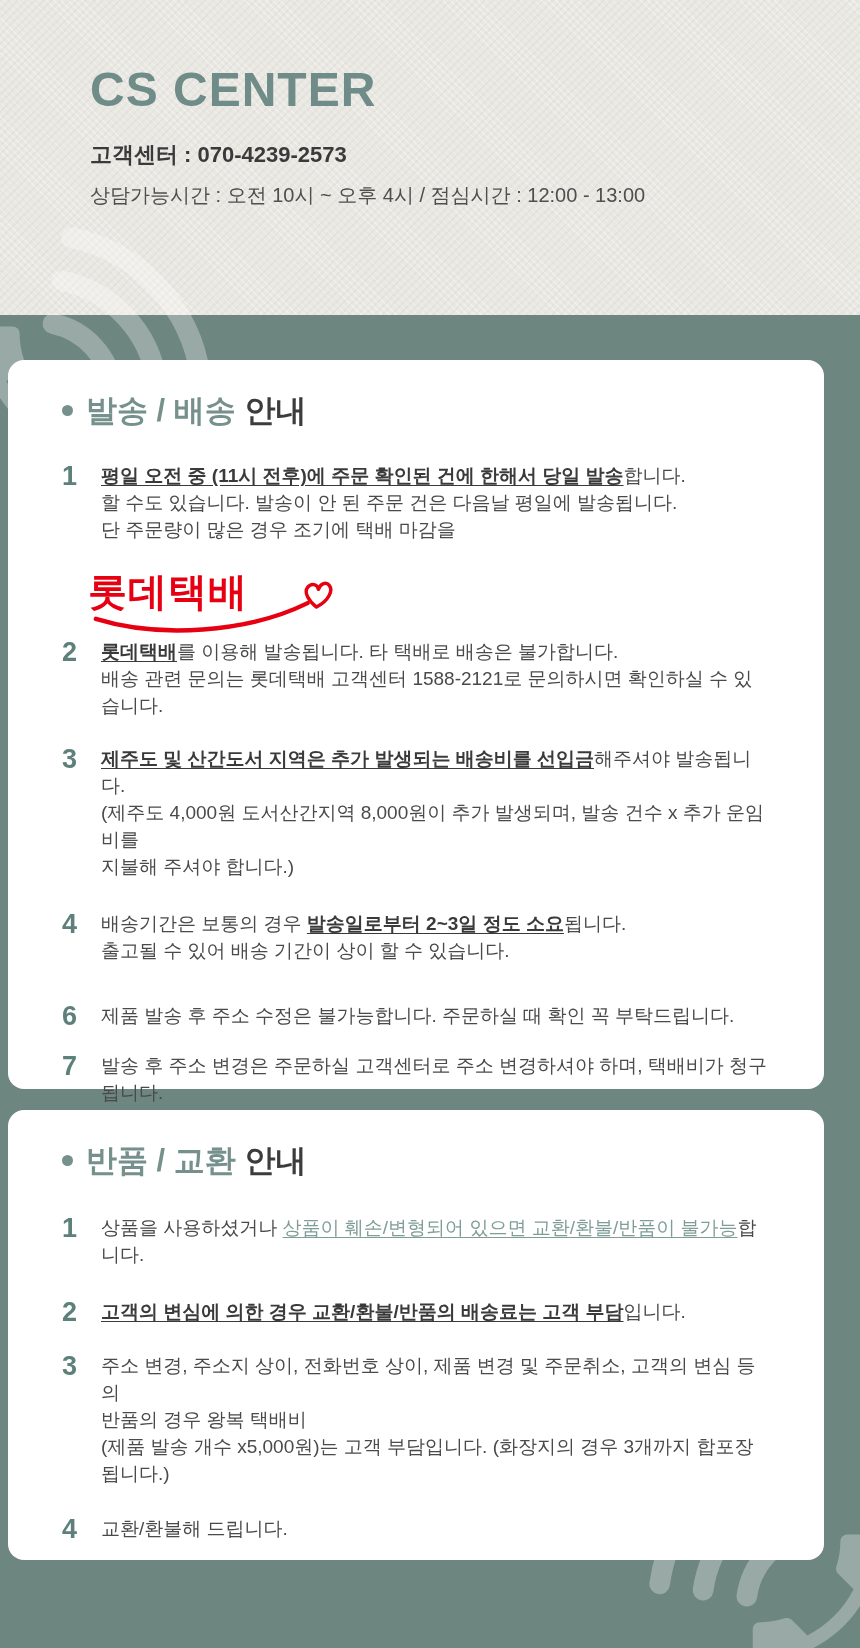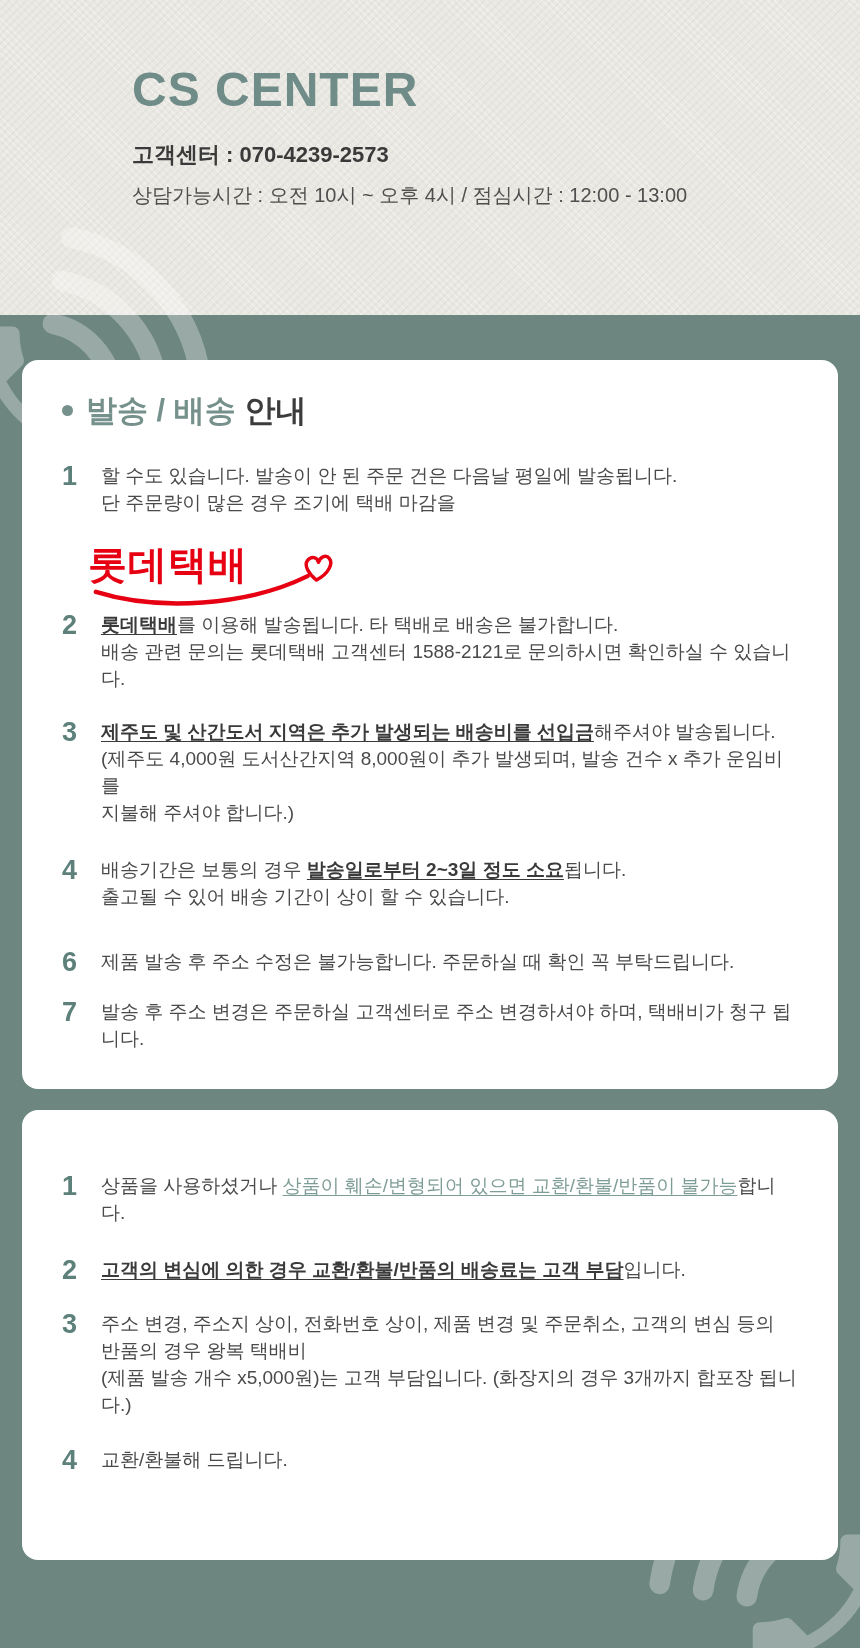--- a/index.html
+++ b/index.html
@@ -4,35 +4,35 @@
 <style>
   html,body{margin:0;padding:0;}
   body{font-family:"Liberation Sans","DejaVu Sans",sans-serif;background:#555;}
   .page{position:relative;width:860px;height:1648px;margin:0 auto;background:#6d8680;overflow:hidden;}
 
   
   .top-band{position:absolute;left:0;top:0;width:100%;height:315px;background:#eae8e2;
     background-image:repeating-linear-gradient(135deg,rgba(0,0,0,0.028) 0 2px,transparent 2px 6px),
                      repeating-linear-gradient(45deg,rgba(255,255,255,0.35) 0 1px,transparent 1px 5px);
     z-index:0;}
-  .top-inner{padding:66px 40px 0 90px;margin-left:42px;}
+  .top-inner{padding:66px 40px 0 90px;}
   .cs-title{font-size:48px;font-weight:bold;letter-spacing:1px;color:#6f8c88;line-height:1;}
   .phone-line{margin-top:26px;font-size:22px;font-weight:bold;color:#3a3a3a;}
   .hours-line{margin-top:12px;font-size:20px;color:#4f4f4f;}
   .holiday-line{margin-top:7px;font-size:20px;color:#4f4f4f;}
 
   
   .phone-deco{position:absolute;color:rgba(255,255,255,0.30);z-index:1;}
   .phone-deco svg{display:block;width:100%;height:100%;}
   .phone-deco.tl{left:-62px;top:168px;width:330px;height:330px;}
   .phone-deco.br{right:-62px;bottom:-58px;width:330px;height:330px;transform:scaleX(-1);}
 
   
-  .card{position:absolute;left:22px;width:816px;background:#ffffff;border-radius:16px;
-    box-sizing:border-box;padding:30px 40px;z-index:2;}
+  .card{position:absolute;left:8px;width:816px;background:#ffffff;border-radius:16px;
+    box-sizing:border-box;padding:30px 54px;z-index:2;}
   .card.shipping{top:360px;height:729px;}
   .card.returns{top:1110px;height:450px;}
 
   .card-title{font-size:31px;font-weight:bold;line-height:42px;}
   .card-title .dot{display:inline-block;width:11px;height:11px;border-radius:50%;background:#76918c;
     margin-right:13px;margin-bottom:5px;}
   .card-title .accent{color:#76918c;}
   .card-title .rest{color:#3c3c3c;}
 
   .item{display:flex;gap:15px;}
@@ -81,20 +81,21 @@
   </div>
 
   <div class="card shipping">
     <div class="card-title">
       <span class="dot"></span><span class="accent">발송 / 배송</span><span class="rest"> 안내</span>
     </div>
 
     <div class="item mt30">
       <span class="num">1</span>
       <div class="txt">
+        <div><span class="su">평일 오전 중 (11시 전후)에 주문 확인된 건에 한해서 당일 발송</span><span>합니다.</span></div>
         <div>할 수도 있습니다. 발송이 안 된 주문 건은 다음날 평일에 발송됩니다.</div>
         <div>단 주문량이 많은 경우 조기에 택배 마감을</div>
       </div>
     </div>
 
     <div class="logo">
       <span class="logo-text">롯데택배</span>
       <svg viewBox="0 0 260 64" fill="none">
         <path d="M6,40 C70,60 160,54 221,24" stroke="#e60012" stroke-width="4.5" stroke-linecap="round"></path>
         <path d="M230,28 C222,22 217,13 221,8 C225,3 231,5 232,10 C234,4 240,2 243,6 C247,11 243,21 230,28 Z" stroke="#e60012" stroke-width="3.5" stroke-linecap="round" stroke-linejoin="round"></path>
@@ -135,20 +136,23 @@
 
     <div class="item mt22">
       <span class="num">7</span>
       <div class="txt">
         <div>발송 후 주소 변경은 주문하실 고객센터로 주소 변경하셔야 하며, 택배비가 청구 됩니다.</div>
       </div>
     </div>
   </div>
 
   <div class="card returns">
+    <div class="card-title">
+      <span class="dot"></span><span class="accent">반품 / 교환</span><span class="rest"> 안내</span>
+    </div>
 
     <div class="item mt32">
       <span class="num">1</span>
       <div class="txt">
         <div><span>상품을 사용하셨거나 </span><span class="tu">상품이 훼손/변형되어 있으면 교환/환불/반품이 불가능</span><span>합니다.</span></div>
       </div>
     </div>
 
     <div class="item mt30">
       <span class="num">2</span>

